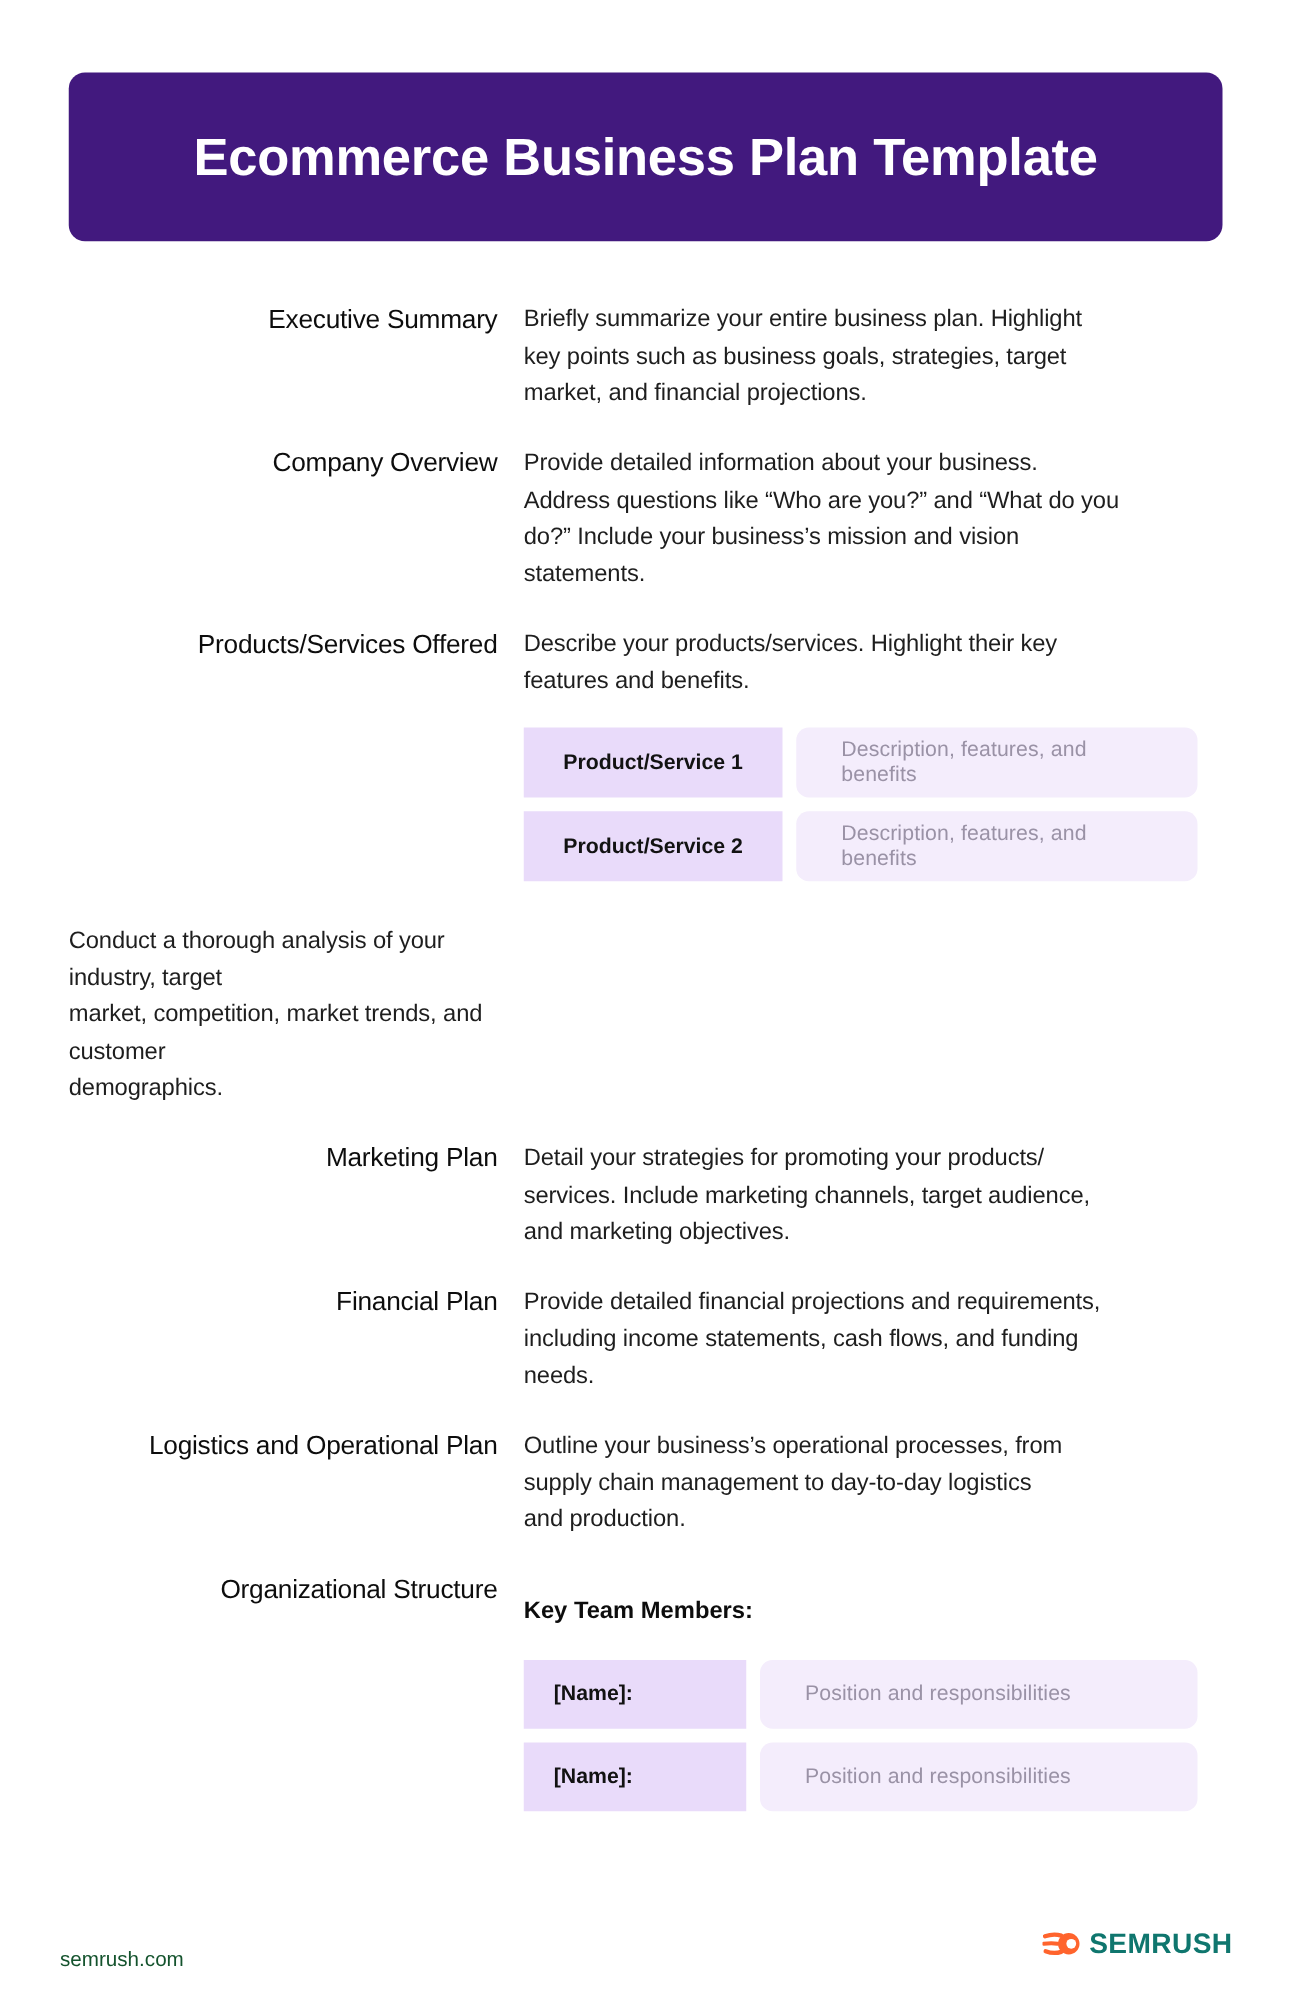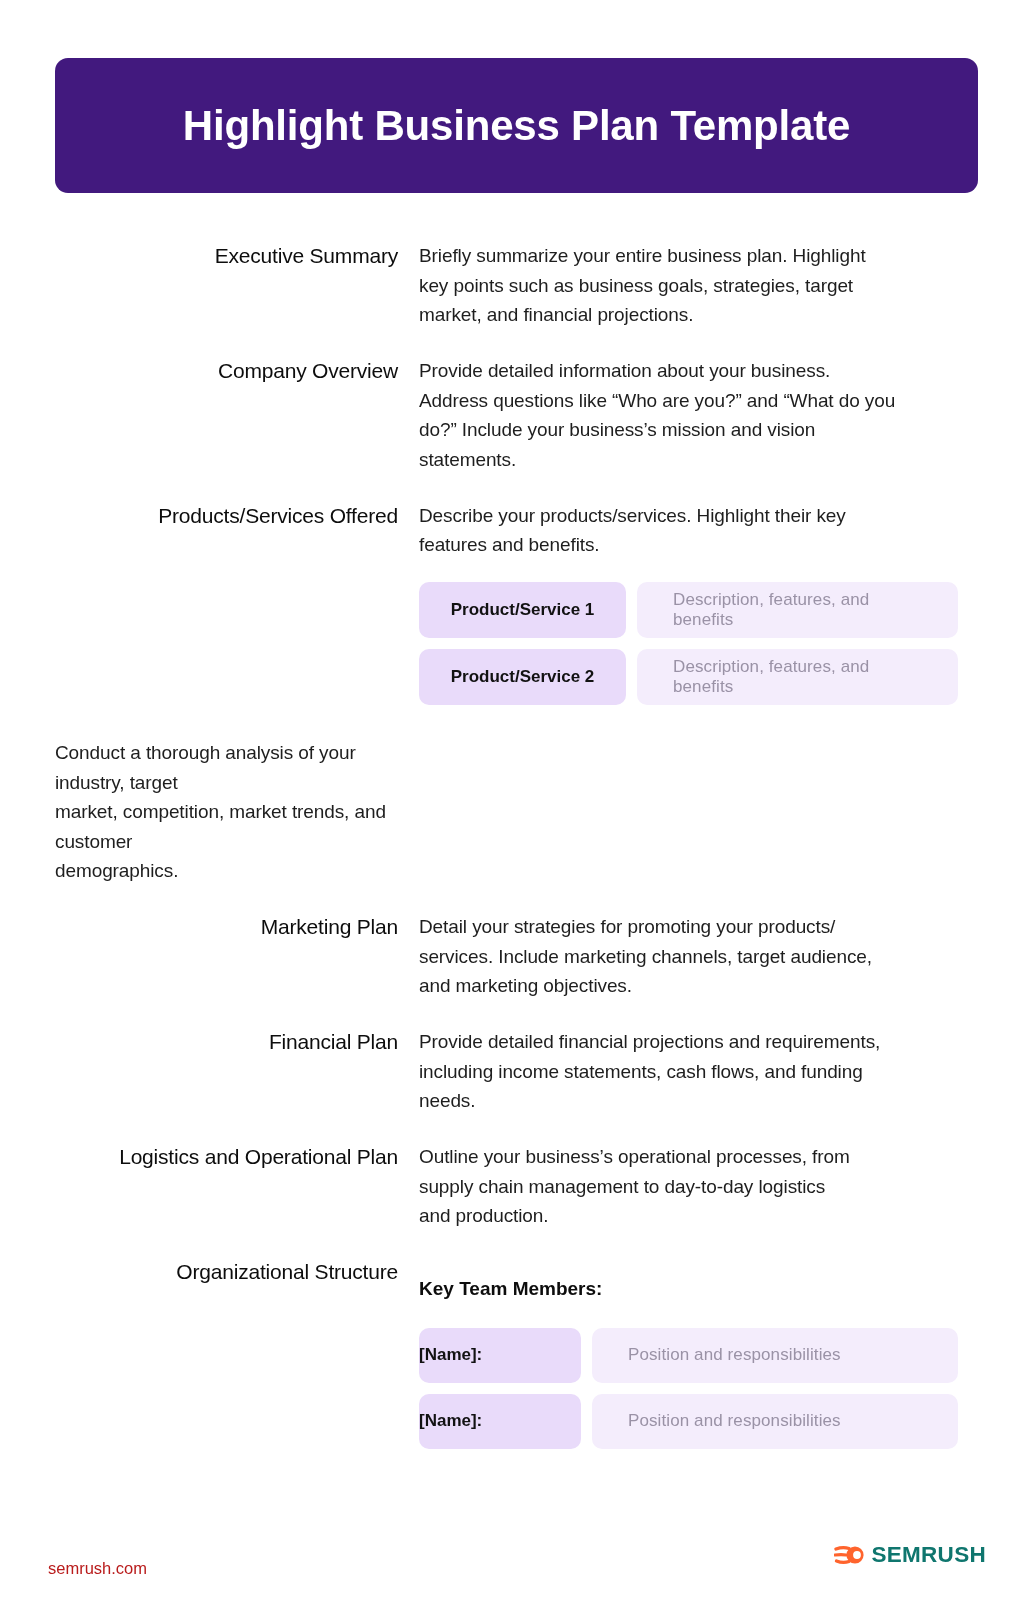--- a/index.html
+++ b/index.html
@@ -42,47 +42,47 @@
     line-height:29.5px; color:#0d0d0d;
   }
   
   .tbl { display:flex; flex-direction:column; gap:11px; }
   .tbl.products { margin-top:22px; }
   .tbl.team { margin-top:24px; }
   .trow { display:flex; gap:11px; }
   .products .trow { height:56px; }
   .team .trow { height:55px; }
   .cell-label {
-    background:#E9DBFA; border-radius:10px;
+    background:#E9DBFA; border-radius:0;
     display:flex; align-items:center;
     font-weight:700; font-size:17px; color:#121212;
   }
   .products .cell-label { width:207px; justify-content:center; }
-  .team .cell-label { width:162px; }
+  .team .cell-label { width:178px; padding-left:24px; }
   .cell-value {
     flex:1; background:#F4EDFC; border-radius:10px;
     display:flex; align-items:center; padding:0 36px;
     color:#9A92A6; font-size:17px; letter-spacing:0.1px;
   }
   
   .footer {
     position:absolute; left:48px; right:48px; bottom:22px;
     display:flex; align-items:center; justify-content:space-between;
   }
-  .site { font-size:16.5px; color:#b91c1c;margin-top:28px; }
+  .site { font-size:16.5px; color:#14532d;margin-top:28px; }
   .brand { display:flex; align-items:center; gap:7px; }
   .wordmark { font-size:22.5px; font-weight:700; letter-spacing:0.3px; color:#0f766e; }
 </style>
 </head>
 <body>
 
 <div class="page">
 
   <header class="banner">
-    <h1>Highlight Business Plan Template</h1>
+    <h1>Ecommerce Business Plan Template</h1>
   </header>
 
   <main class="content">
 
     <section class="section">
       <h2 class="label">Executive Summary</h2>
       <p class="text">Briefly summarize your entire business plan. Highlight
 key points such as business goals, strategies, target
 market, and financial projections.</p>
     </section>

